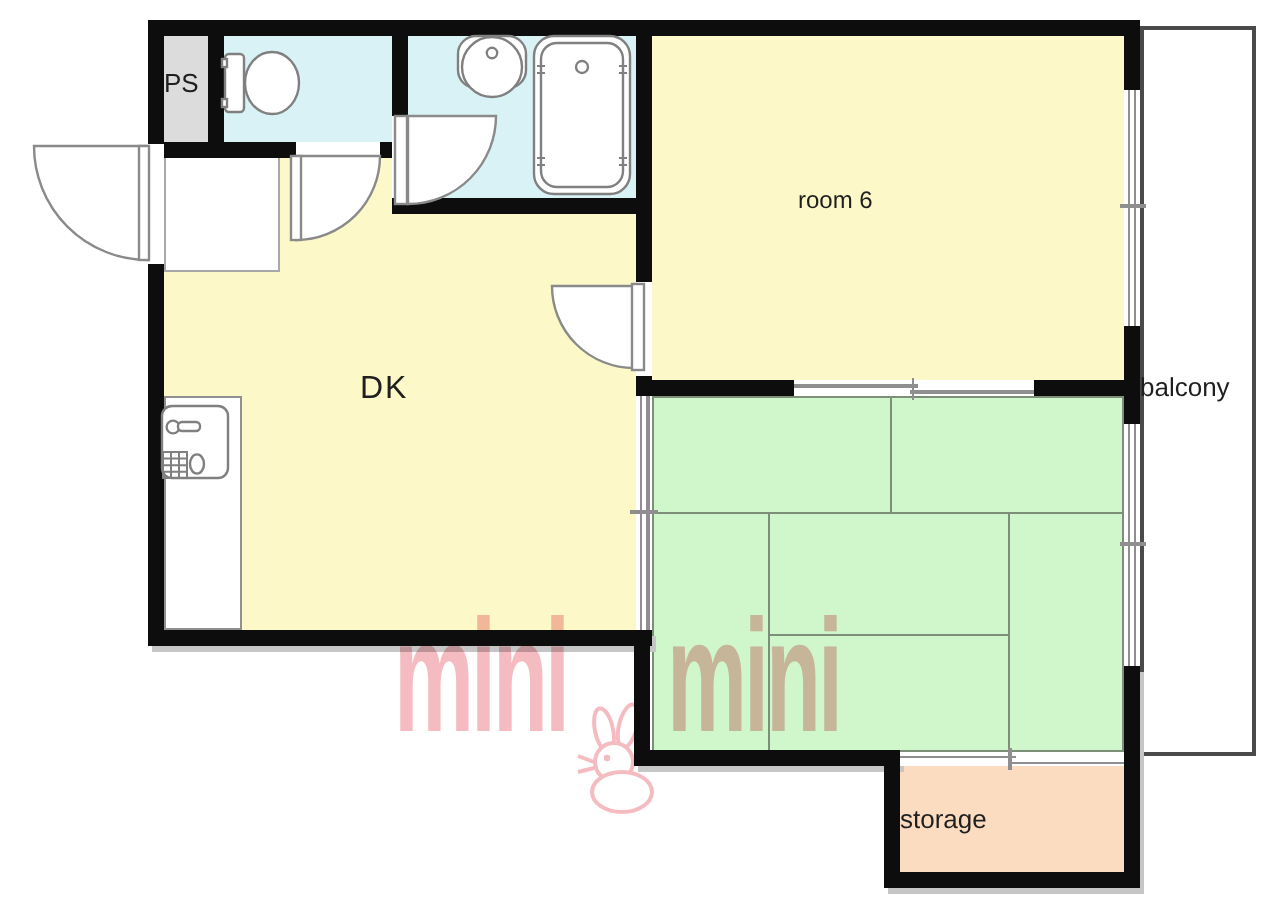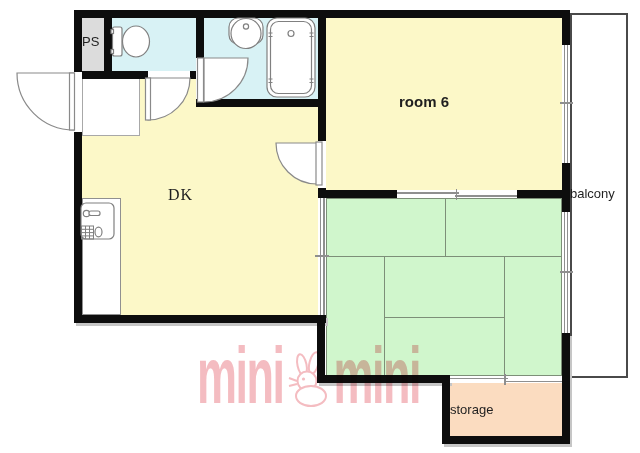--- a/index.html
+++ b/index.html
@@ -16,26 +16,26 @@
   .fill-wet{background:var(--fill-toilet,#d8f2f5);}
   .fill-storage{background:var(--fill-storage,#fbdcc0);}
   .mat{position:absolute;background:var(--fill-tatami,#d0f6cc);border:1px solid var(--c-mat-line,#7d8f78);}
   .balcony{position:absolute;background:#fff;border:2px solid #4a4a4a;}
   .furn{position:absolute;background:#fff;}
   .genkan{border:1px solid #a8a8a8;}
   .counter{border:1px solid #909090;}
   .wline{position:absolute;background:var(--c-window-line,#8f8f8f);}
   .label{position:absolute;color:var(--c-label,#1f1f1f);font-size:13px;text-align:left;white-space:nowrap;}
   .label-dk{font-size:16px;letter-spacing:1px;}
-  .label-room6{font-size:15px;font-weight:bold;}
+  .label-room6{font-size:12px;}
   svg.overlay{position:absolute;left:0;top:0;pointer-events:none;}
   .door{fill:#fff;stroke:#8a8a8a;stroke-width:1.2;}
   .fixture{fill:#fff;stroke:var(--c-fixture-line,#808080);stroke-width:1.2;}
   .fixline{fill:none;stroke:var(--c-fixture-line,#808080);stroke-width:1;}
-  #watermark{position:absolute;left:197px;top:351px;display:flex;align-items:flex-end;gap:3px;
+  #watermark{position:absolute;left:197px;top:351px;display:flex;gap:3px;
              mix-blend-mode:multiply;opacity:.78;color:var(--c-watermark,#f1a9af);}
   #watermark .wm-word{display:inline-block;font-size:45px;font-weight:bold;letter-spacing:-1.5px;
              line-height:.8;transform:scaleY(1.78);transform-origin:50% 100%;}
   .rabbit{stroke:var(--c-watermark,#f1a9af);fill:#fff;stroke-width:2;}
 </style>
 </head>
 <body>
 
 <div id="plan">
 
@@ -141,21 +141,21 @@
 
     <rect class="fixture" x="81" y="203" width="33" height="36" rx="5"></rect>
     <circle class="fixture" cx="86.5" cy="213.5" r="3.2"></circle>
     <rect class="fixture" x="89" y="211" width="11" height="4.5" rx="2"></rect>
     <rect class="fixline" x="81.5" y="226" width="12" height="13"></rect>
     <path class="fixline" d="M85.5 226 v13 M89.5 226 v13 M81.5 229.3 h12 M81.5 232.6 h12 M81.5 235.9 h12"></path>
     <ellipse class="fixture" cx="98.5" cy="232" rx="3.5" ry="4.8"></ellipse>
   </svg>
 
   <div class="label" style="left:82px;top:34px;width:22px;">PS</div>
-  <div class="label label-dk" style="left:168px;top:186px;width:60px;font-family:Liberation Serif, serif;">DK</div>
+  <div class="label label-dk" style="left:180px;top:186px;width:60px;">DK</div>
   <div class="label label-room6" style="left:399px;top:93px;width:92px;">room 6</div>
   <div class="label" style="left:570px;top:186px;width:58px;">balcony</div>
   <div class="label" style="left:450px;top:402px;width:128px;">storage</div>
 
   <div id="watermark">
     <span class="wm-word">mini</span>
     <svg class="rabbit" width="44" height="57" viewBox="0 0 44 57">
       <ellipse cx="15" cy="14" rx="4.5" ry="11" transform="rotate(-12 15 14)"></ellipse>
       <ellipse cx="27" cy="12" rx="4.5" ry="11" transform="rotate(14 27 12)"></ellipse>
       <circle cx="20" cy="30" r="9.5"></circle>

